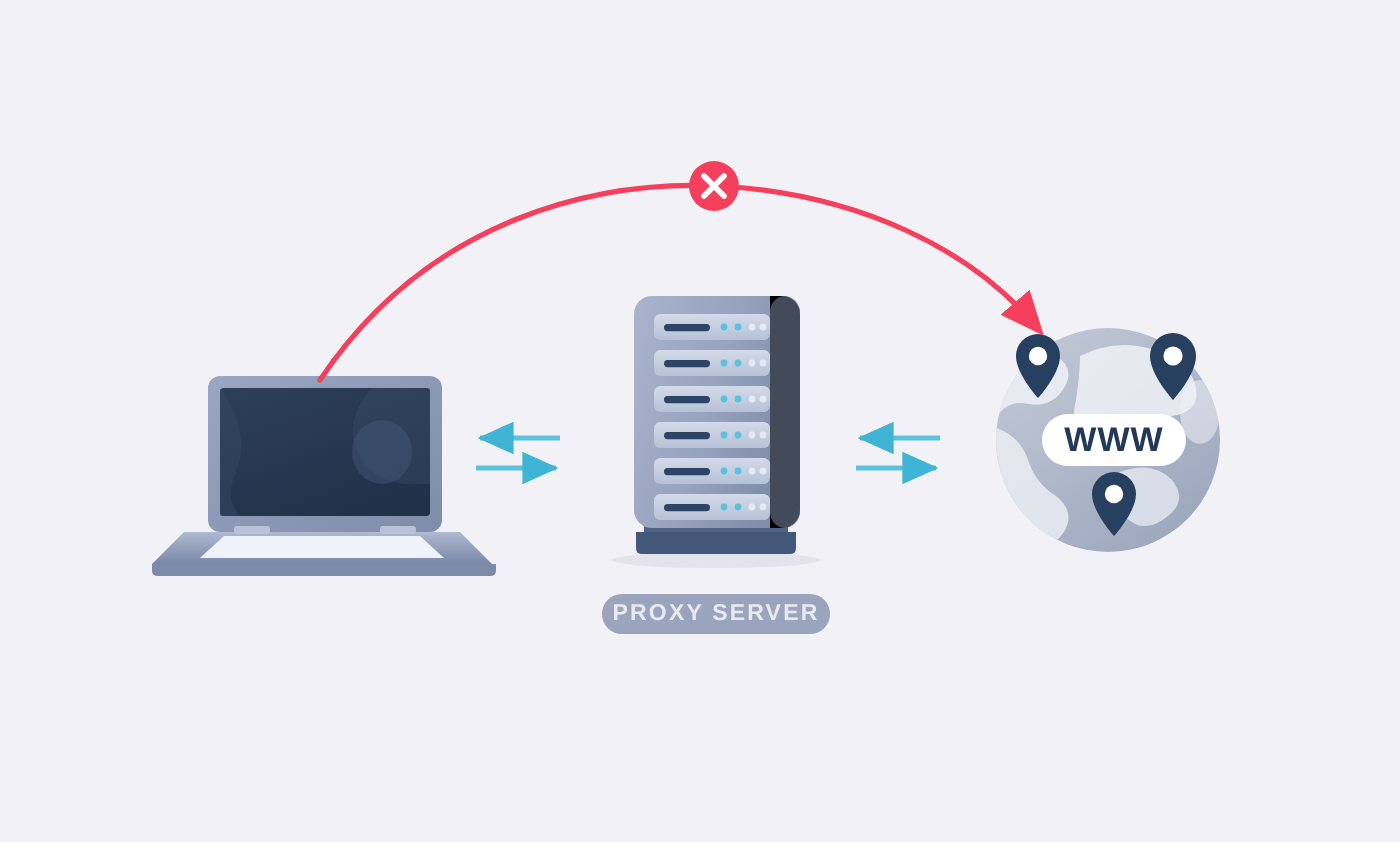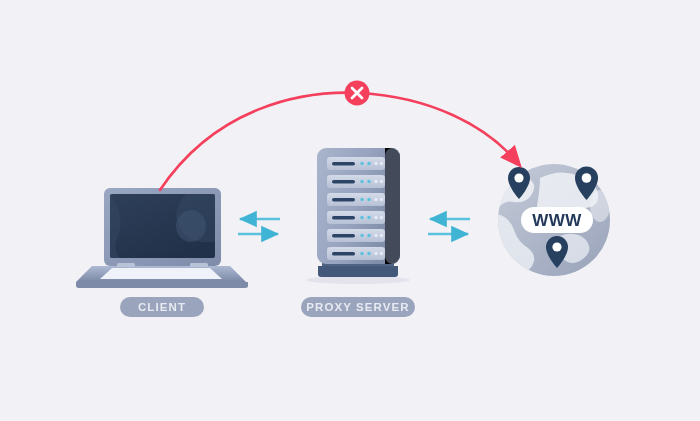--- a/index.html
+++ b/index.html
@@ -207,18 +207,17 @@
     <g>
       <path d="M160 190 C 215 108, 300 90, 360 93 C 430 97, 485 125, 516 161" fill="none" stroke="#f4405c" stroke-width="2.6" stroke-linecap="round" marker-end="url(#redArrow)"></path>
     </g>
 
     <g>
       <circle cx="357" cy="93" r="12.5" fill="#f4405c"></circle>
       <path d="M352 88 L362 98 M362 88 L352 98" stroke="#ffffff" stroke-width="2.8" stroke-linecap="round"></path>
     </g>
   </svg>
 
-  <div class="pill" id="pill-client">CLIENT</div>
 
   <div class="pill" id="pill-proxy">PROXY SERVER</div>
 
 
 </div>
 
 </body></html>

